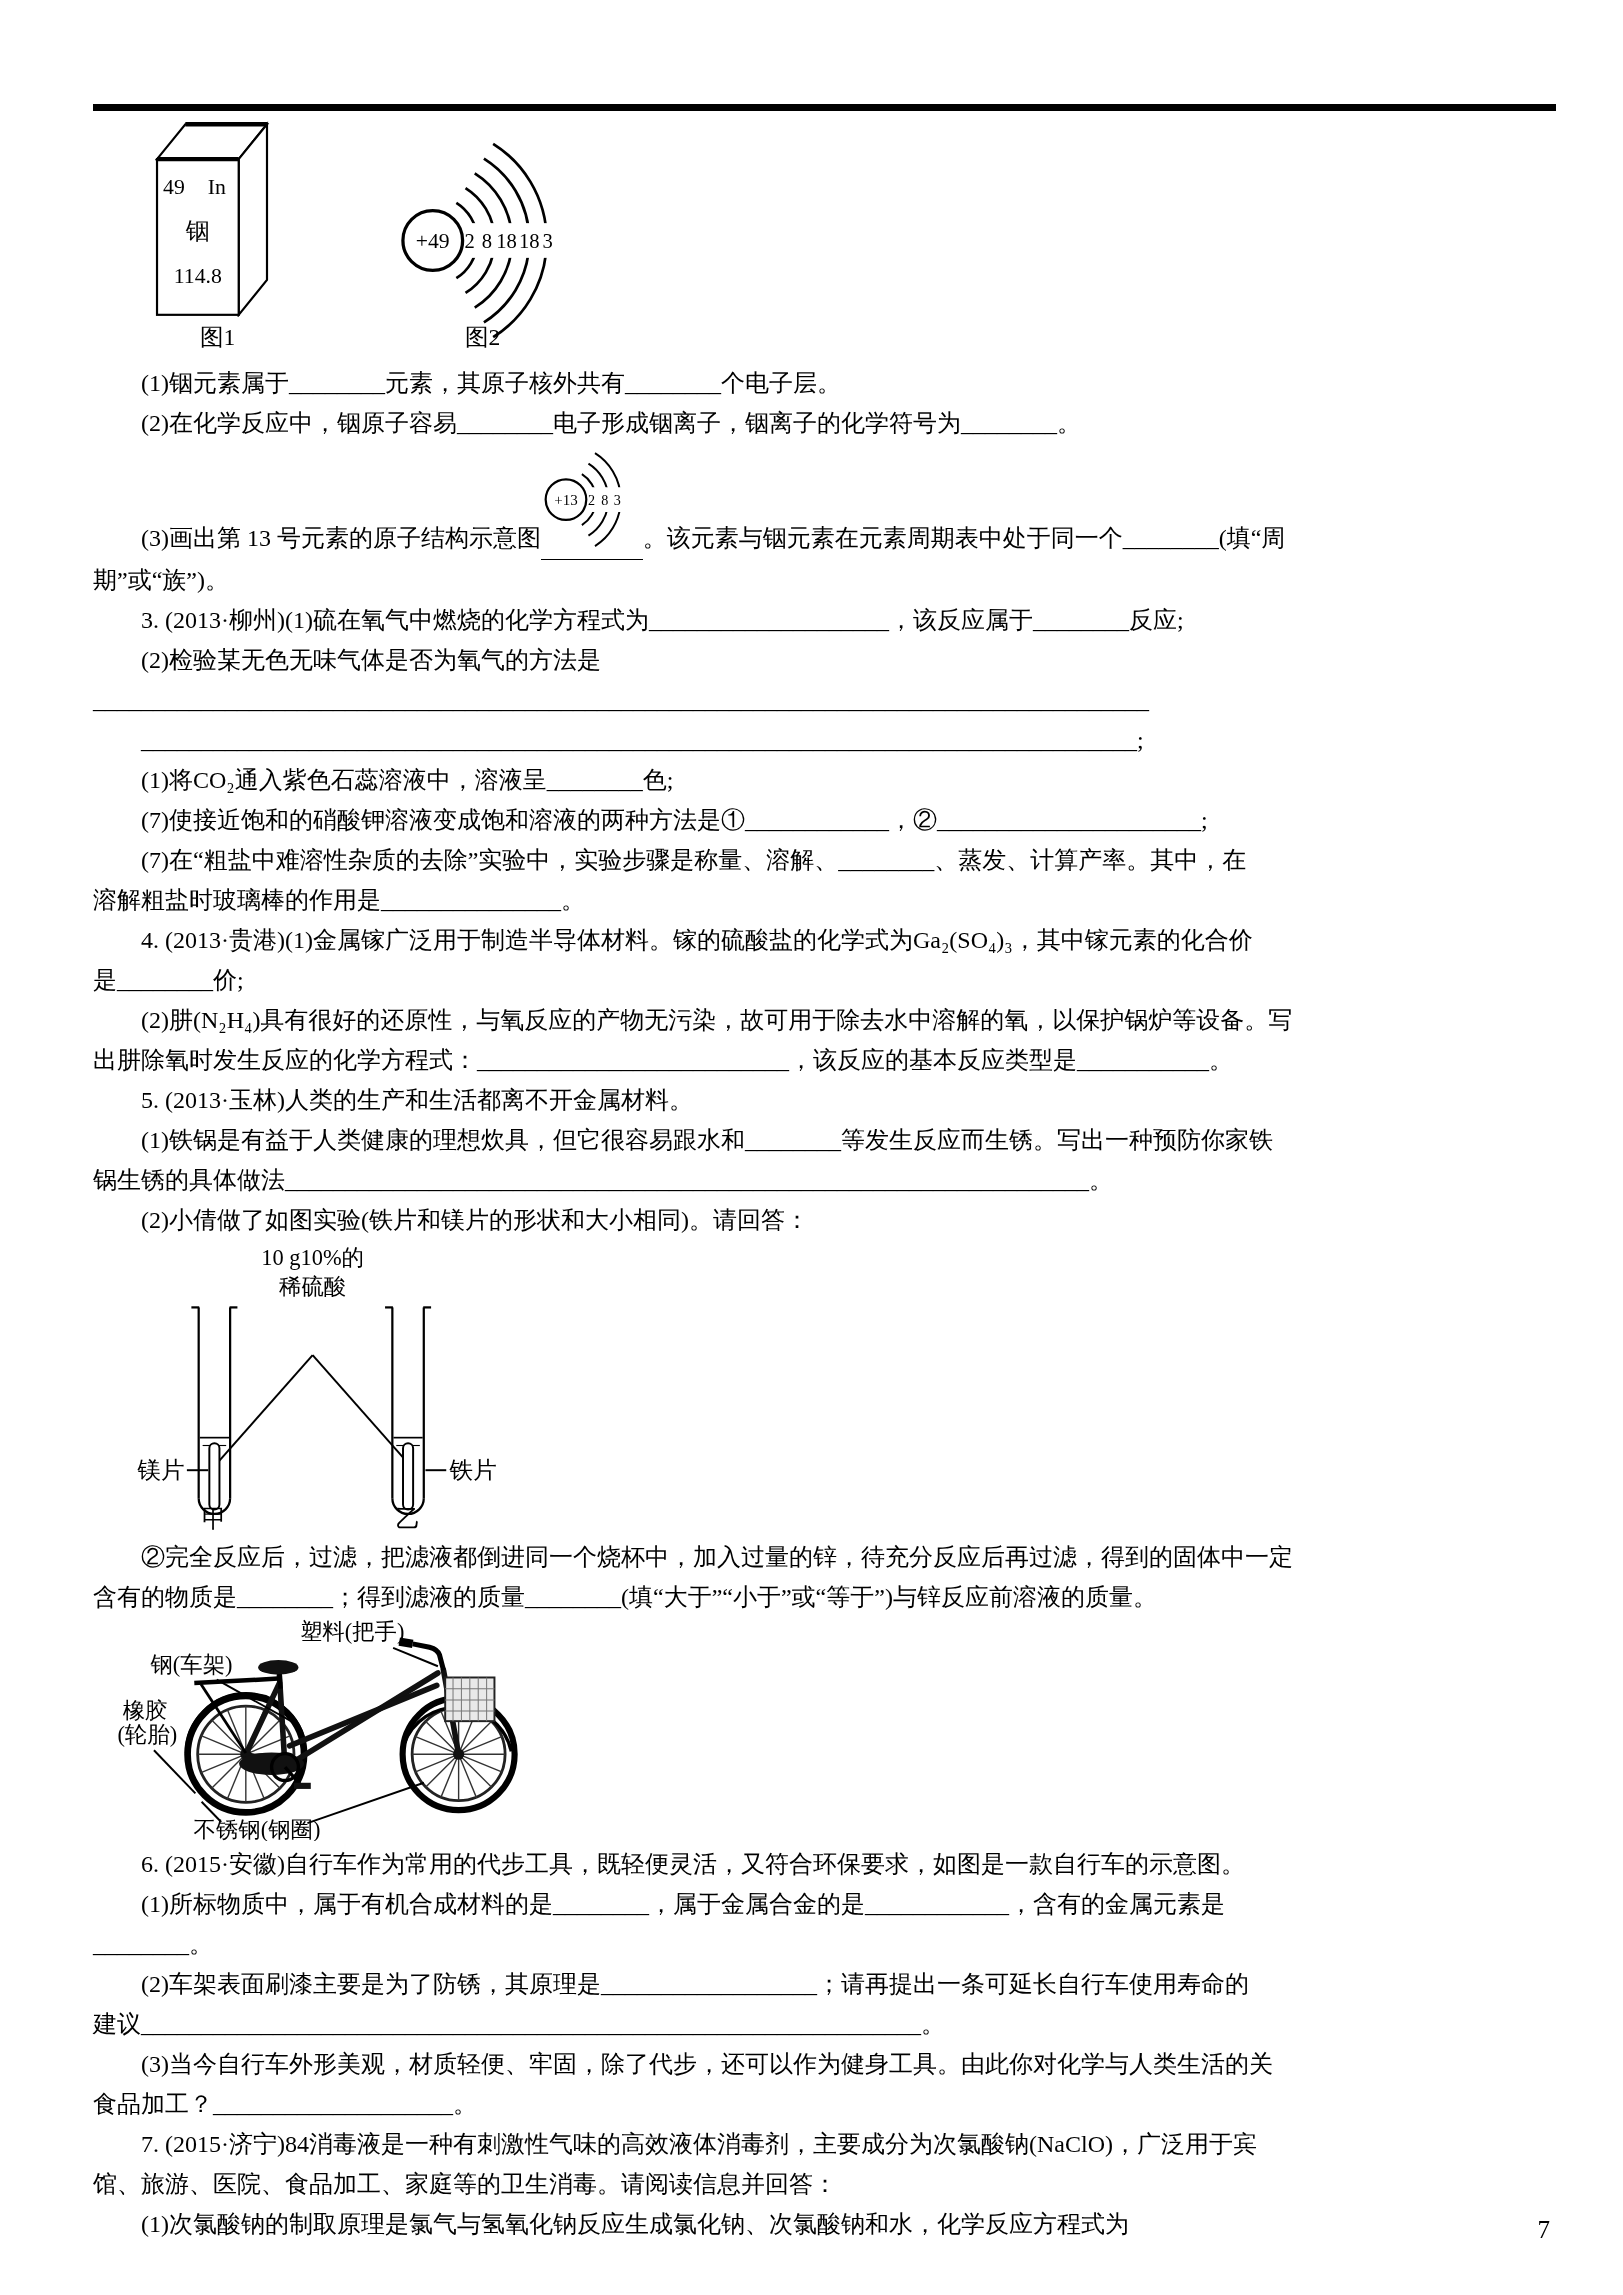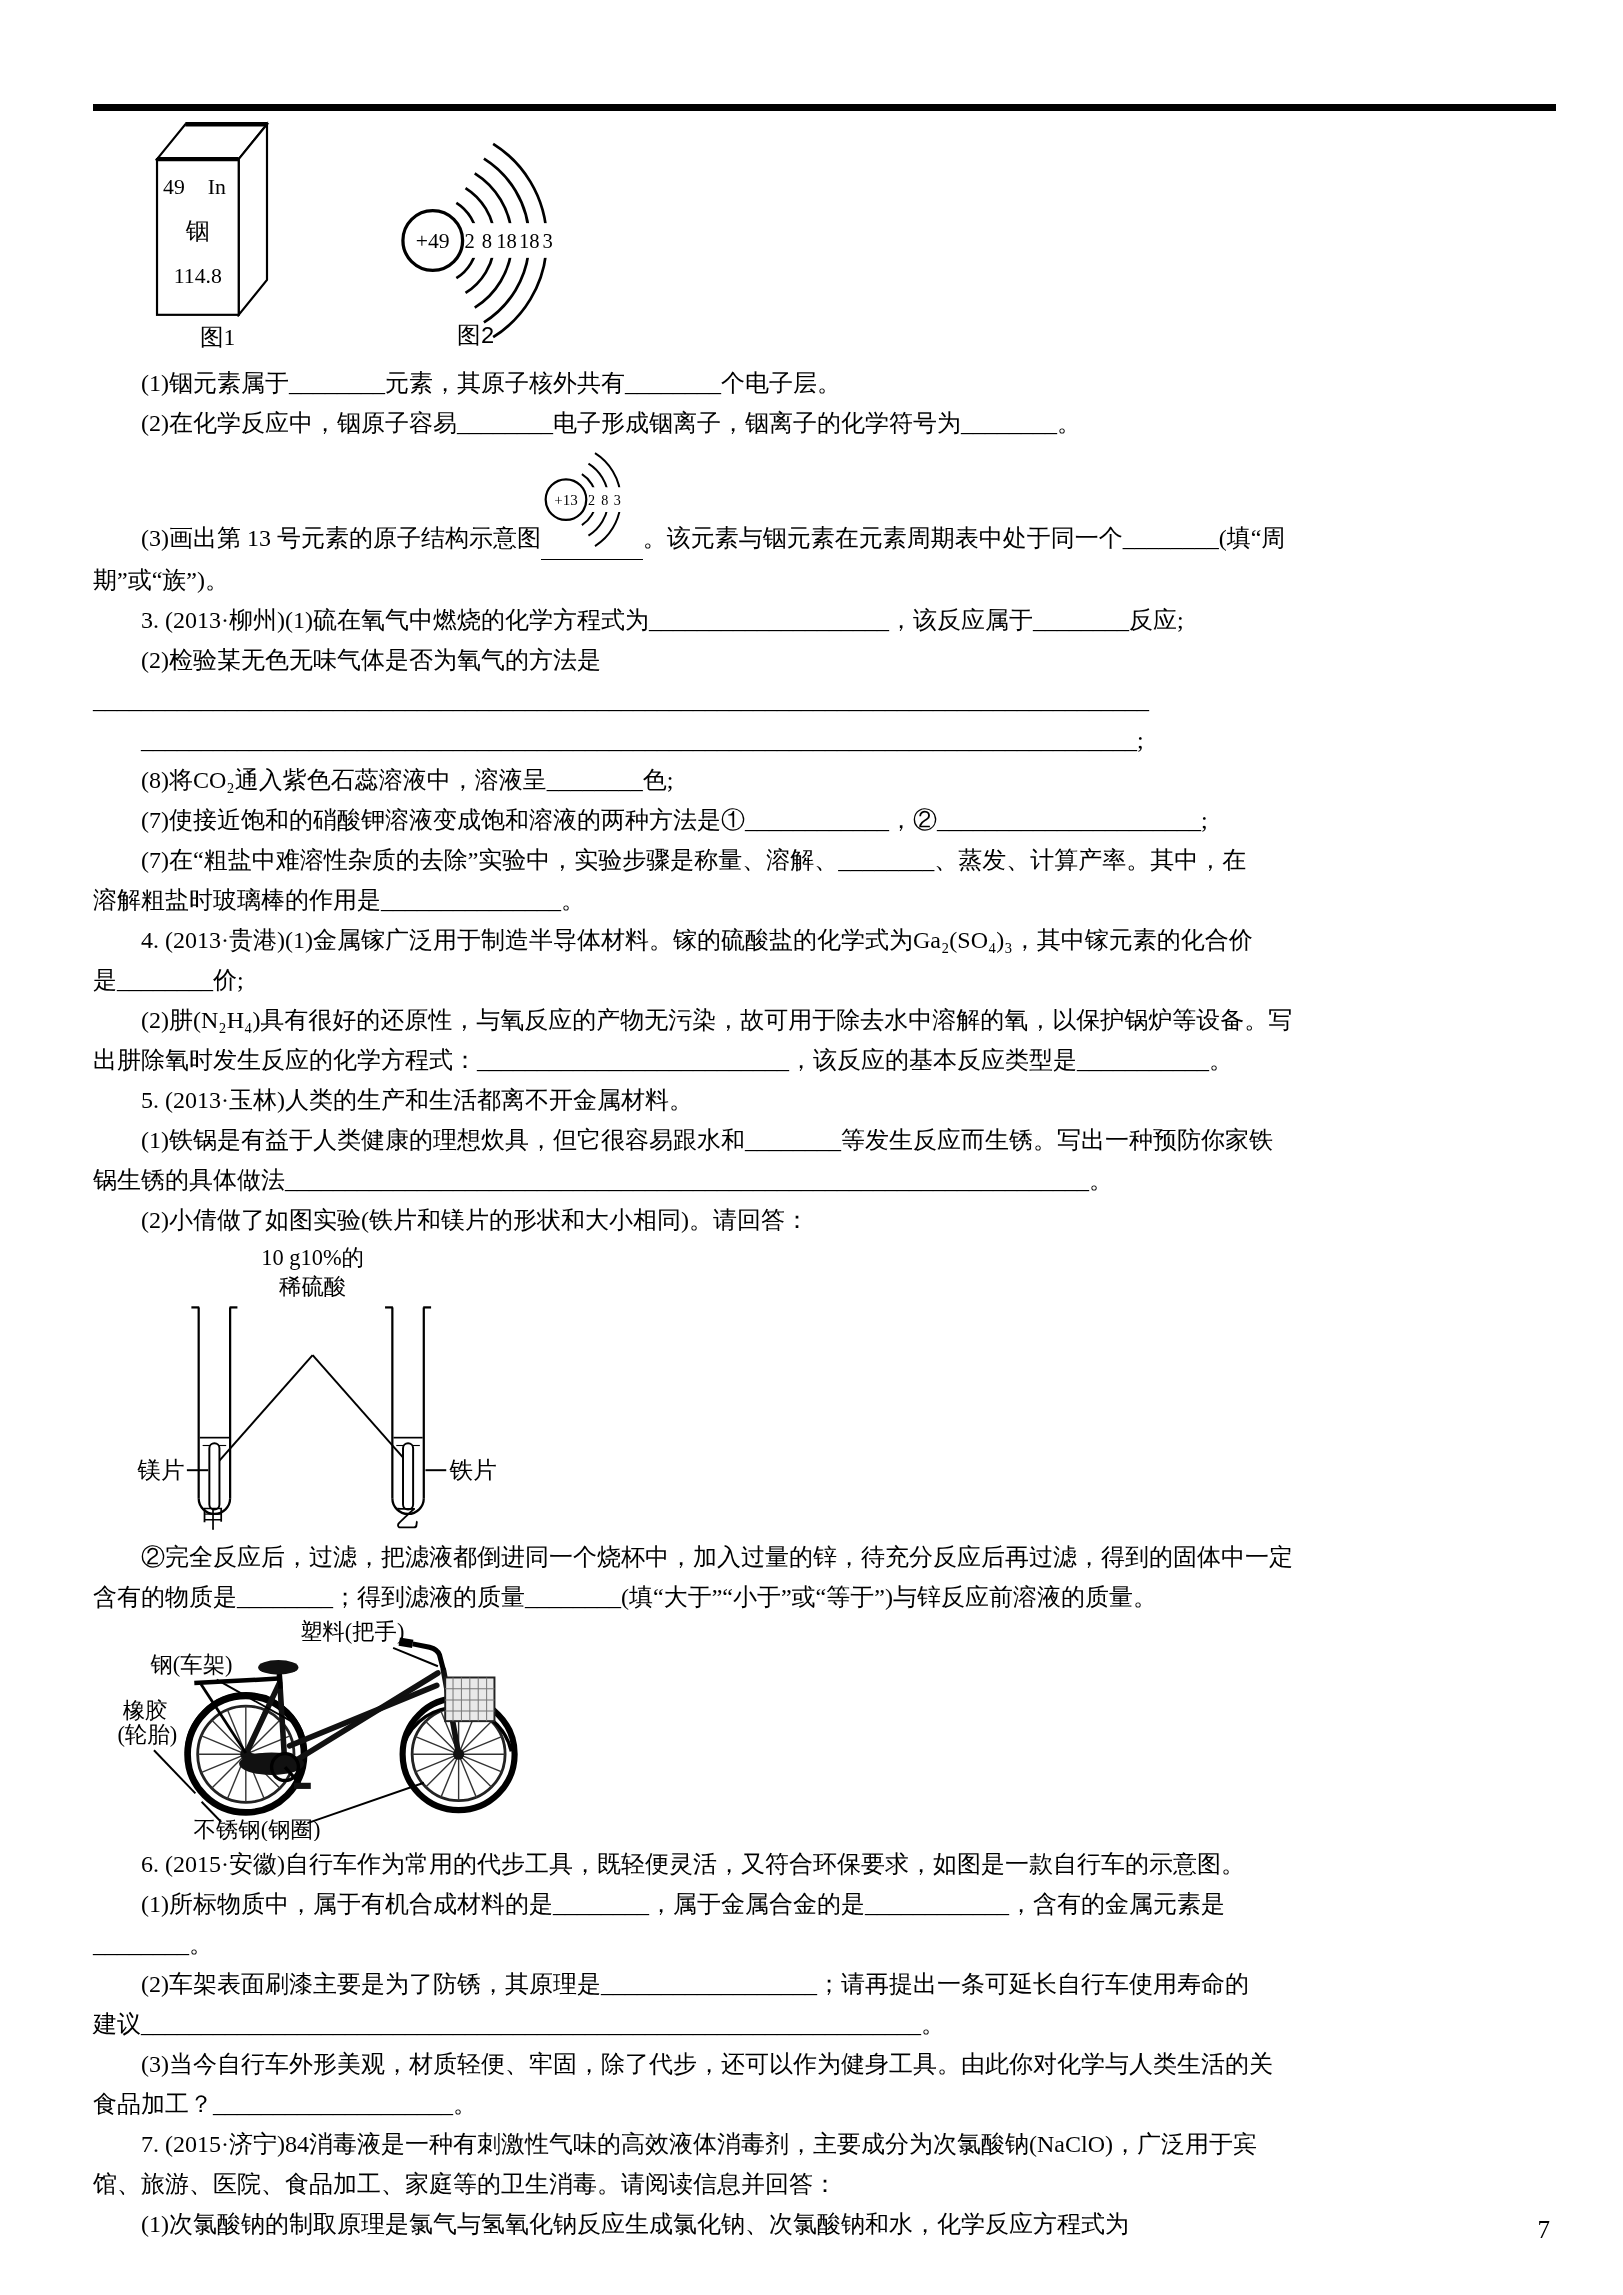--- a/index.html
+++ b/index.html
@@ -16,21 +16,21 @@
   .ln{margin:0;text-align:justify;}
   .ind{text-indent:2em;}
   .ni{text-indent:0;}
   svg text{font-family:"Liberation Serif","DejaVu Serif",serif;fill:#000;}
   
   .figrow1{position:relative;height:252px;}
   .element-box-svg{position:absolute;left:62px;top:10px;}
   .atom49-svg{position:absolute;left:306px;top:2.2px;}
   .cap{position:absolute;top:212px;font-size:23.6px;line-height:28px;}
   .cap1{left:107px;}
-  .cap2{left:364px;font-family:Liberation Mono, monospace;}
+  .cap2{left:372px;}
   
   .diag-wrap{display:inline-block;border-bottom:1.7px solid #000;vertical-align:-14.6px;padding:0 4.5px 1.1px 2.2px;}
   .diag-wrap svg{display:block;}
   
   .figrow2{position:relative;height:297px;margin-left:40px;}
   .tubes-svg{position:absolute;left:0;top:0;}
   
   .figrow3{position:relative;height:227px;}
   .bike-svg{position:absolute;left:17px;top:0;}
   .page-number{position:absolute;right:73px;top:2216px;font-size:25px;line-height:28px;}
@@ -91,21 +91,21 @@
         <text x="140" y="140" font-size="32" text-anchor="middle">8</text>
         <text x="168" y="140" font-size="32" text-anchor="middle">3</text>
       </svg></span><span>。该元素与铟元素在元素周期表中处于同一个________(填“周</span>
     </p>
     <p class="ln ni">期”或“族”)。</p>
 
     <p class="ln ind">3. (2013·柳州)(1)硫在氧气中燃烧的化学方程式为____________________，该反应属于________反应;</p>
     <p class="ln ind">(2)检验某无色无味气体是否为氧气的方法是</p>
     <p class="ln ni">________________________________________________________________________________________</p>
     <p class="ln ind">___________________________________________________________________________________;</p>
-    <p class="ln ind">(8)将CO₂通入紫色石蕊溶液中，溶液呈________色;</p>
+    <p class="ln ind">(1)将CO₂通入紫色石蕊溶液中，溶液呈________色;</p>
     <p class="ln ind">(7)使接近饱和的硝酸钾溶液变成饱和溶液的两种方法是①____________，②______________________;</p>
     <p class="ln ind">(7)在“粗盐中难溶性杂质的去除”实验中，实验步骤是称量、溶解、________、蒸发、计算产率。其中，在</p>
     <p class="ln ni">溶解粗盐时玻璃棒的作用是_______________。</p>
 
     <p class="ln ind">4. (2013·贵港)(1)金属镓广泛用于制造半导体材料。镓的硫酸盐的化学式为Ga₂(SO₄)₃，其中镓元素的化合价</p>
     <p class="ln ni">是________价;</p>
     <p class="ln ind">(2)肼(N₂H₄)具有很好的还原性，与氧反应的产物无污染，故可用于除去水中溶解的氧，以保护锅炉等设备。写</p>
     <p class="ln ni">出肼除氧时发生反应的化学方程式：__________________________，该反应的基本反应类型是___________。</p>
 
     <p class="ln ind">5. (2013·玉林)人类的生产和生活都离不开金属材料。</p>

